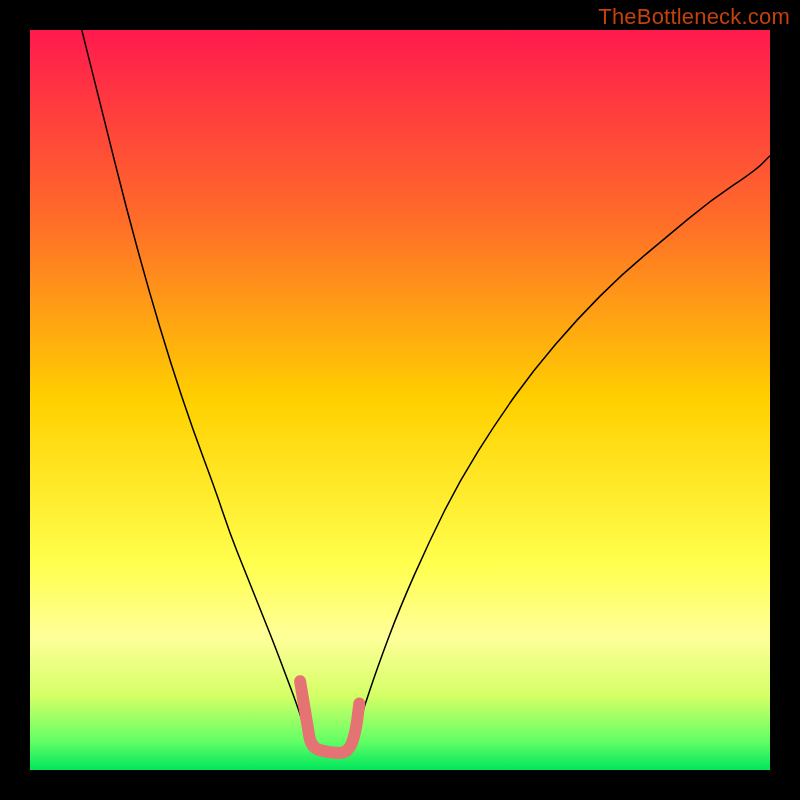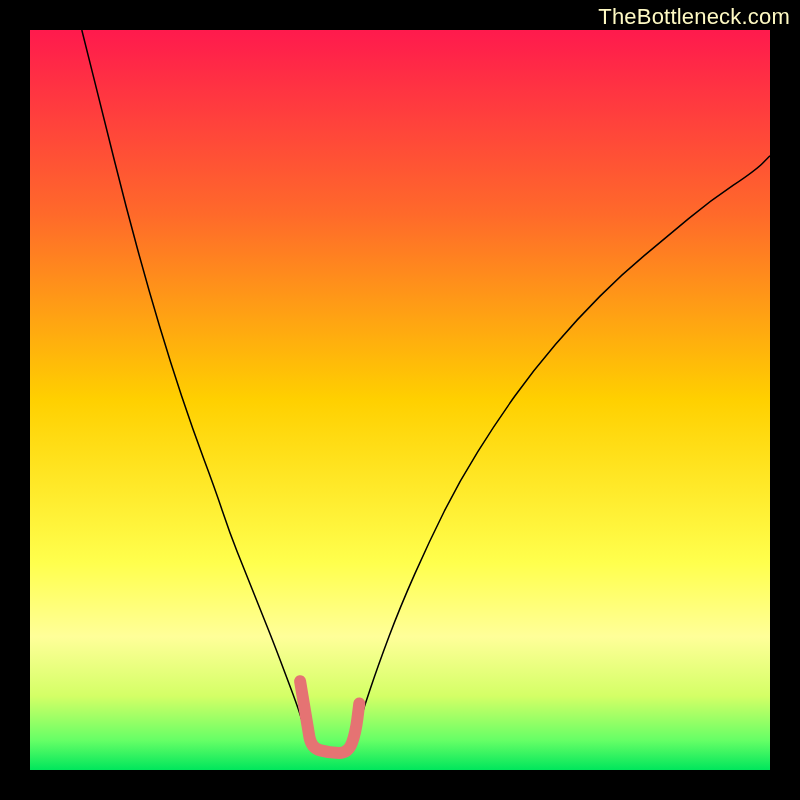--- a/index.html
+++ b/index.html
@@ -9,21 +9,21 @@
     height: 800px;
     position: relative;
     background: #000;
   }
   .watermark {
     position: absolute;
     top: 4px;
     right: 10px;
     font-family: Arial, Helvetica, sans-serif;
     font-size: 22px;
-    color: #fef9c3;
+    color: #c2410c;
     z-index: 10;
     letter-spacing: 0.2px;
   }
   .plot-area {
     position: absolute;
     left: 30px;
     top: 30px;
     width: 740px;
     height: 740px;
   }

